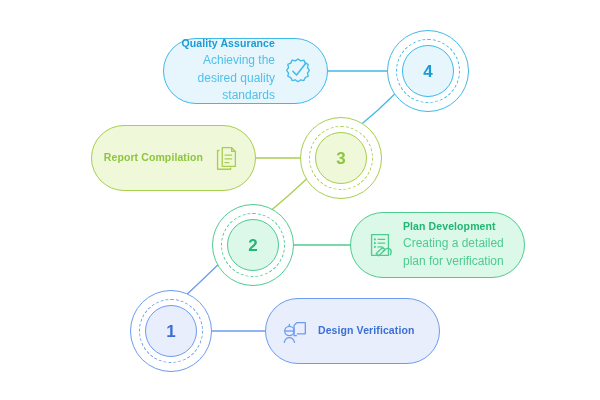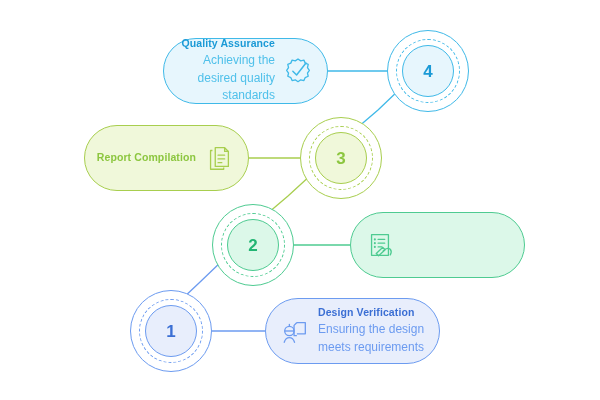--- a/index.html
+++ b/index.html
@@ -97,21 +97,21 @@
   </div>
 
   <div class="node" style="--c:#3fb9e8;--fill:#e7f6fd;--num:#1b9ad6;left:387px;top:30px;">
     <div class="ring-outer"></div>
     <div class="ring-dash"></div>
     <div class="ring-inner">
       <span class="num">4</span>
     </div>
   </div>
 
-  <div class="card right-text" style="--c:#a8ce4e;--fill:#f0f8da;--title:#8cc63f;--sub:#a8ce4e;left:84px;top:125px;width:165px;height:66px;">
+  <div class="card right-text" style="--c:#a8ce4e;--fill:#f0f8da;--title:#8cc63f;--sub:#a8ce4e;left:91px;top:125px;width:165px;height:66px;">
     <div class="txt">
       <div class="c-title">Report Compilation</div>
     </div>
     <svg class="ico" viewBox="0 0 32 32">
       <path d="M12 5 H22 L26 9 V25 H12 Z" fill="none" stroke="#a8ce4e" stroke-width="1.4" stroke-linejoin="round"></path>
       <path d="M22 5 V9 H26" fill="none" stroke="#a8ce4e" stroke-width="1.4" stroke-linejoin="round"></path>
       <path d="M9 8 H7 V28 H21 V26" fill="none" stroke="#a8ce4e" stroke-width="1.4" stroke-linejoin="round"></path>
       <path d="M15 13 H22 M15 17 H22 M15 21 H19" stroke="#a8ce4e" stroke-width="1.4" stroke-linecap="round"></path>
     </svg>
   </div>
@@ -133,20 +133,24 @@
   </div>
 
   <div class="card left-text" style="--c:#4ecb91;--fill:#dcf8e9;--title:#22b573;--sub:#4ecb91;left:350px;top:212px;width:175px;height:66px;">
     <svg class="ico" viewBox="0 0 32 32">
       <path d="M7 5 H25 V27 H7 Z" fill="none" stroke="#4ecb91" stroke-width="1.4" stroke-linejoin="round"></path>
       <path d="M10.5 10 h0.01 M10.5 14 h0.01 M10.5 18 h0.01" stroke="#4ecb91" stroke-width="2.2" stroke-linecap="round"></path>
       <path d="M14 10 H21 M14 14 H21 M14 18 H18" stroke="#4ecb91" stroke-width="1.4" stroke-linecap="round"></path>
       <path d="M12 25 L19 18.5 L21.5 21 L14.5 27.5 Z" fill="none" stroke="#4ecb91" stroke-width="1.4" stroke-linejoin="round"></path>
       <path d="M19.5 22 q4 -4 7.5 -1.5 q2 2.5 0 6" fill="none" stroke="#4ecb91" stroke-width="1.4" stroke-linecap="round"></path>
     </svg>
+    <div class="txt">
+      <div class="c-title">Plan Development</div>
+      <div class="c-sub">Creating a detailed plan for verification</div>
+    </div>
   </div>
 
   <div class="node" style="--c:#6c9bf0;--fill:#e8eefc;--num:#3b6fd4;left:130px;top:290px;">
     <div class="ring-outer"></div>
     <div class="ring-dash"></div>
     <div class="ring-inner">
       <span class="num">1</span>
     </div>
   </div>
 
@@ -154,17 +158,16 @@
     <svg class="ico" viewBox="0 0 32 32">
       <path d="M18 7 H27 V19 H18" fill="none" stroke="#6c9bf0" stroke-width="1.4" stroke-linejoin="round"></path>
       <path d="M18 7 L15 10 V21 H18" fill="none" stroke="#6c9bf0" stroke-width="1.4" stroke-linejoin="round"></path>
       <circle cx="10" cy="16" r="5" fill="none" stroke="#6c9bf0" stroke-width="1.4"></circle>
       <path d="M5 16 H15" stroke="#6c9bf0" stroke-width="1.4"></path>
       <path d="M10 11 V9" stroke="#6c9bf0" stroke-width="1.4" stroke-linecap="round"></path>
       <path d="M4.5 28 q1.5 -5 5.5 -5 q4 0 5.5 5" fill="none" stroke="#6c9bf0" stroke-width="1.4" stroke-linecap="round"></path>
     </svg>
     <div class="txt">
       <div class="c-title">Design Verification</div>
-      <div class="c-sub">Ensuring the design meets requirements</div>
     </div>
   </div>
 
 </div>
 
 </body></html>

